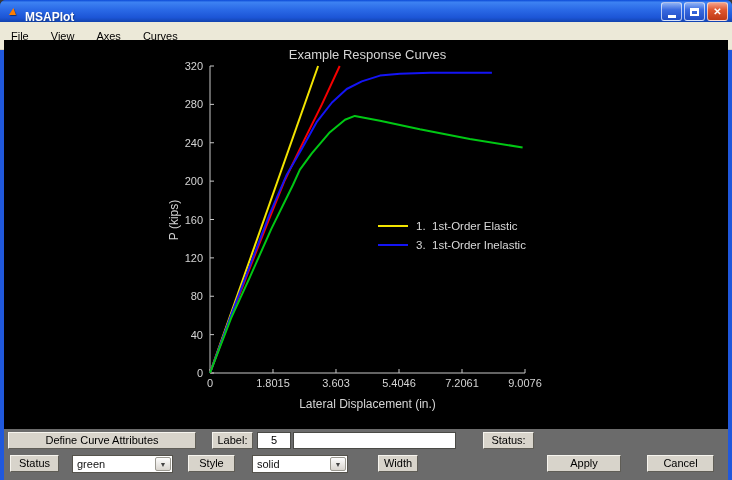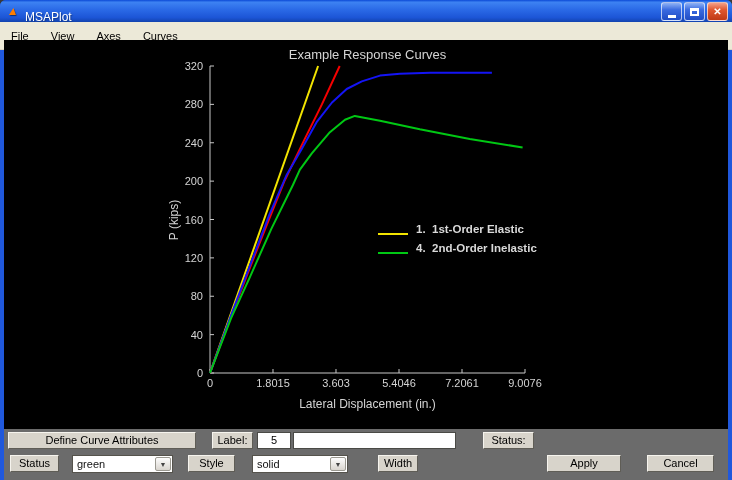--- a/index.html
+++ b/index.html
@@ -18,21 +18,21 @@
     position:absolute; left:0; top:0; width:732px; height:22px;
     background:linear-gradient(180deg,#0b49d6 0%,#3d82f2 10%,#2a69e6 45%,#1c55d6 80%,#1243ae 100%);
     display:flex; align-items:center; padding-left:5px;
   }
   .app-icon {
     width:16px; height:16px; margin-right:4px;
     color:#ff7d00; font-size:12px; line-height:16px; text-align:center;
     text-shadow:1px 1px 1px rgba(0,0,0,.5); transform:skewX(-8deg);
   }
   .window-title {
-    color:#fff; font-weight:normal; font-size:12px;
+    color:#fff; font-weight:bold; font-size:12px;
     text-shadow:1px 1px 1px #123a8e;
     margin-top:12px;
   }
   .window-controls { position:absolute; right:4px; top:2px; display:flex; gap:2px; }
   .winbtn {
     width:21px; height:19px; border-radius:3px;
     border:1px solid rgba(255,255,255,.65);
     display:flex; align-items:center; justify-content:center;
     color:#fff; font-size:10px; font-weight:bold;
   }
@@ -52,21 +52,21 @@
 
   
   .figure {
     position:absolute; left:4px; top:40px; width:724px; height:389px;
     background:#000;
   }
   .figure svg { position:absolute; left:0; top:0; }
   svg text { font-family:"Liberation Sans", sans-serif; }
 
   .legend { position:absolute; left:374px; top:176px; }
-  .legend-row { display:flex; align-items:flex-end; height:19px;font-weight:bold; }
+  .legend-row { display:flex; align-items:center; height:19px; }
   .legend-line { display:inline-block; width:30px; height:2px; margin-right:8px; }
   .legend-text { color:#d9d9d9; font-size:11.5px; white-space:pre; }
 
   
   .panel {
     position:absolute; left:4px; top:429px; width:724px; height:62px;
     background:#6b6b6b;
   }
   .panel > div { position:absolute; }
   .btn, .flatpanel {
@@ -162,22 +162,22 @@
         <polyline points="206.0,333.0 225.2,281.2 244.1,232.3 263.0,184.3 280.8,140.2 300.8,98.9 317.9,64.4 335.7,26.0" fill="none" stroke="#f50000" stroke-width="2" stroke-linejoin="round"></polyline>
         <polyline points="206.0,333.0 227.0,275.4 245.9,225.6 265.4,174.7 282.9,134.4 298.0,108.5 313.0,81.6 328.0,62.5 342.7,49.0 357.8,41.4 376.0,35.6 395.9,33.7 426.3,32.7 487.9,32.7" fill="none" stroke="#1414f5" stroke-width="2" stroke-linejoin="round"></polyline>
         <polyline points="206.0,333.0 227.0,278.3 245.9,237.1 267.2,189.1 288.9,145.0 295.9,129.6 307.8,113.3 325.9,92.2 341.0,79.7 350.8,75.9 376.0,80.7 415.8,89.3 465.8,98.9 518.6,107.5" fill="none" stroke="#00c814" stroke-width="2" stroke-linejoin="round"></polyline>
       </svg>
     <div class="legend" id="legend">
         <div class="legend-row">
           <span class="legend-line" style="background: rgb(242, 228, 0);"></span>
           <span class="legend-text">1.  1st-Order Elastic</span>
         </div>
         <div class="legend-row">
-          <span class="legend-line" style="background: rgb(0, 200, 20);"></span>
-          <span class="legend-text">4.  2nd-Order Inelastic</span>
+          <span class="legend-line" style="background: rgb(20, 20, 245);"></span>
+          <span class="legend-text">3.  1st-Order Inelastic</span>
         </div>
       </div>
   </div>
 
   <div class="panel">
     <div class="btn row1" style="left:4px; width:188px;">Define Curve Attributes</div>
     <div class="btn row1" style="left:208px; width:41px;">Label:</div>
     <div class="field row1" style="left:253px; width:34px; text-align:center;">5</div>
     <div class="field row1" style="left:289px; width:163px;"></div>
     <div class="btn row1" style="left:479px; width:51px;">Status:</div>

